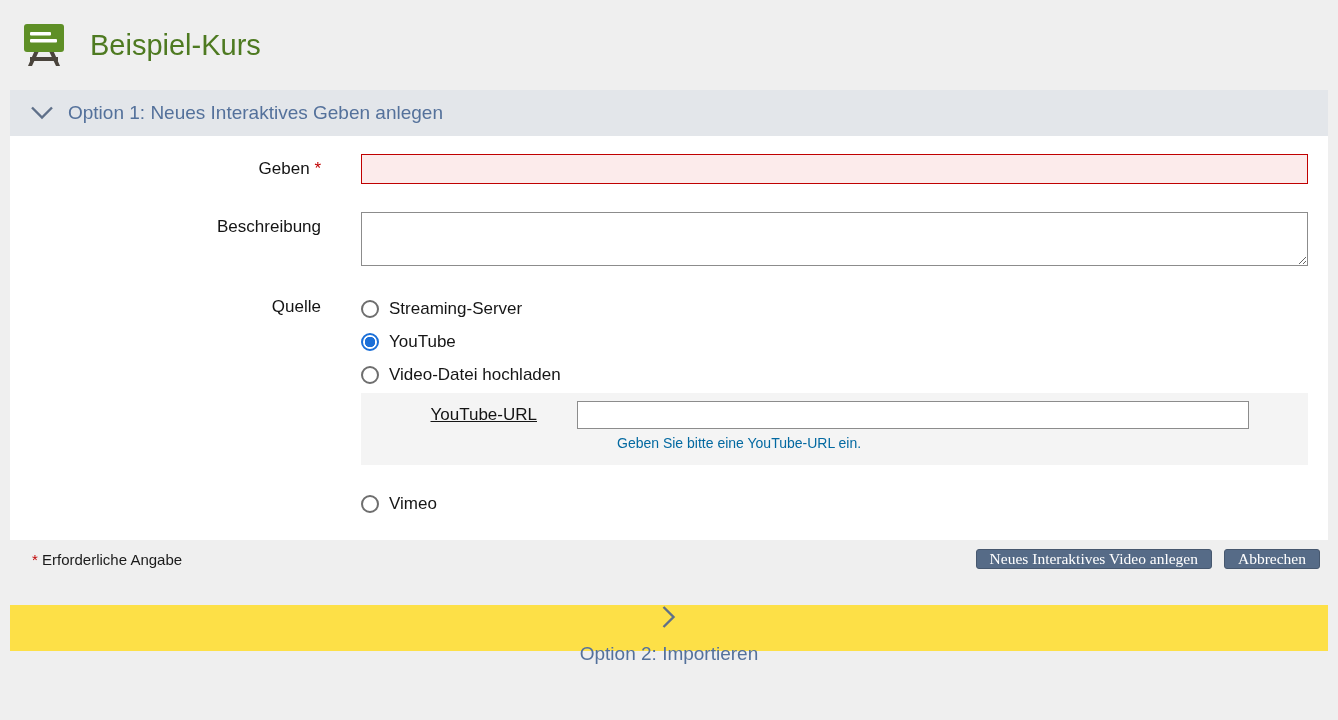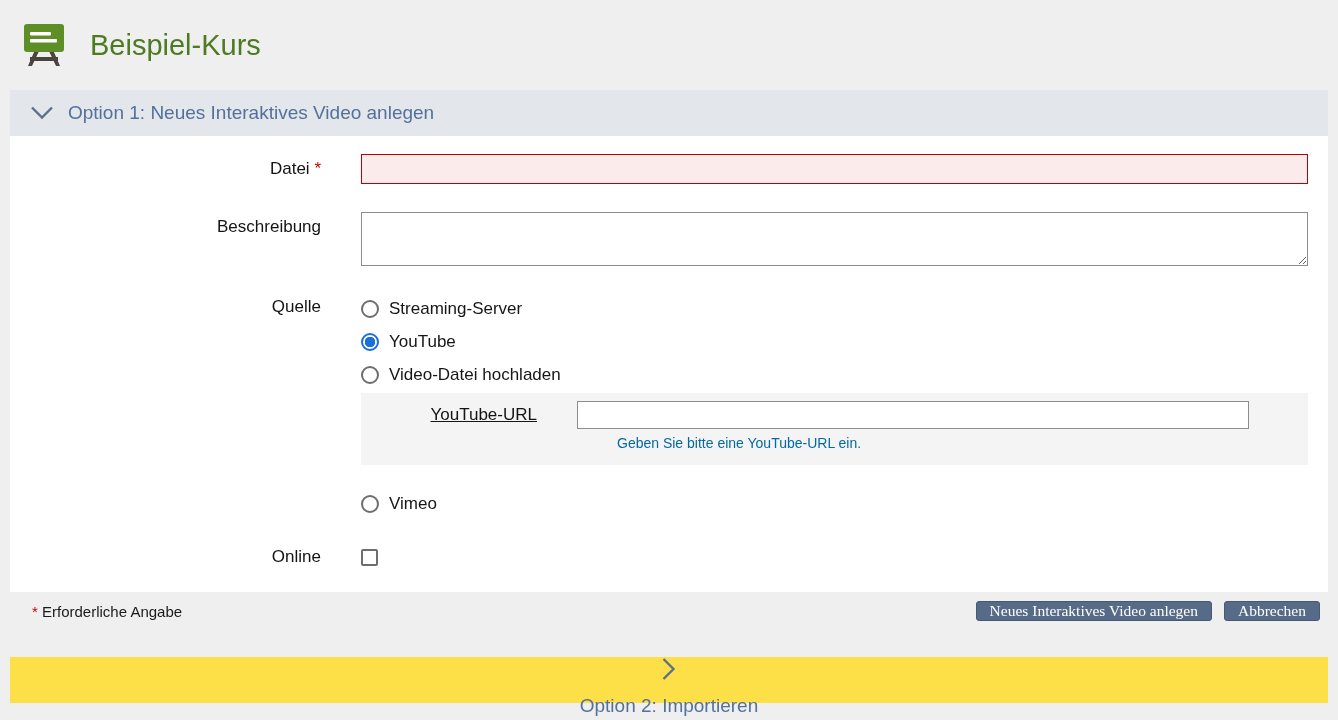--- a/index.html
+++ b/index.html
@@ -112,28 +112,28 @@
   <span class="app-title">Beispiel-Kurs</span>
 </div>
 
 <div class="section">
   <div class="section-header expanded">
     <span class="chev">
       <svg width="24" height="14" viewBox="0 0 24 14">
           <path d="M2 1.5 L12 11.5 L22 1.5" fill="none" stroke="#5f7089" stroke-width="2.4"></path>
         </svg>
     </span>
-    <span>Option 1: Neues Interaktives Video anlegen</span>
+    <span>Option 1: Neues Interaktives Geben anlegen</span>
   </div>
 
   <div class="form-body">
 
     <div class="form-row row-titel">
       <div class="label-col">
-        <span>Datei</span>
+        <span>Geben</span>
         <span class="req">*</span>
       </div>
       <div class="control-col">
         <input type="text" class="input-text error" value="" style="">
       </div>
     </div>
 
     <div class="form-row row-beschreibung">
       <div class="label-col">Beschreibung</div>
       <div class="control-col">
@@ -169,26 +169,20 @@
         </div>
 
         <div class="radio-row row-vimeo">
           <input type="radio" name="quelle" class="radio" style="">
           <span class="radio-label">Vimeo</span>
         </div>
 
       </div>
     </div>
 
-    <div class="form-row row-online">
-      <div class="label-col">Online</div>
-      <div class="control-col">
-        <input type="checkbox" class="checkbox" style="">
-      </div>
-    </div>
 
   </div>
 </div>
 
 <div class="form-footer">
   <div class="required-note">
     <span class="req">*</span>
     <span>Erforderliche Angabe</span>
   </div>
   <div class="buttons">

